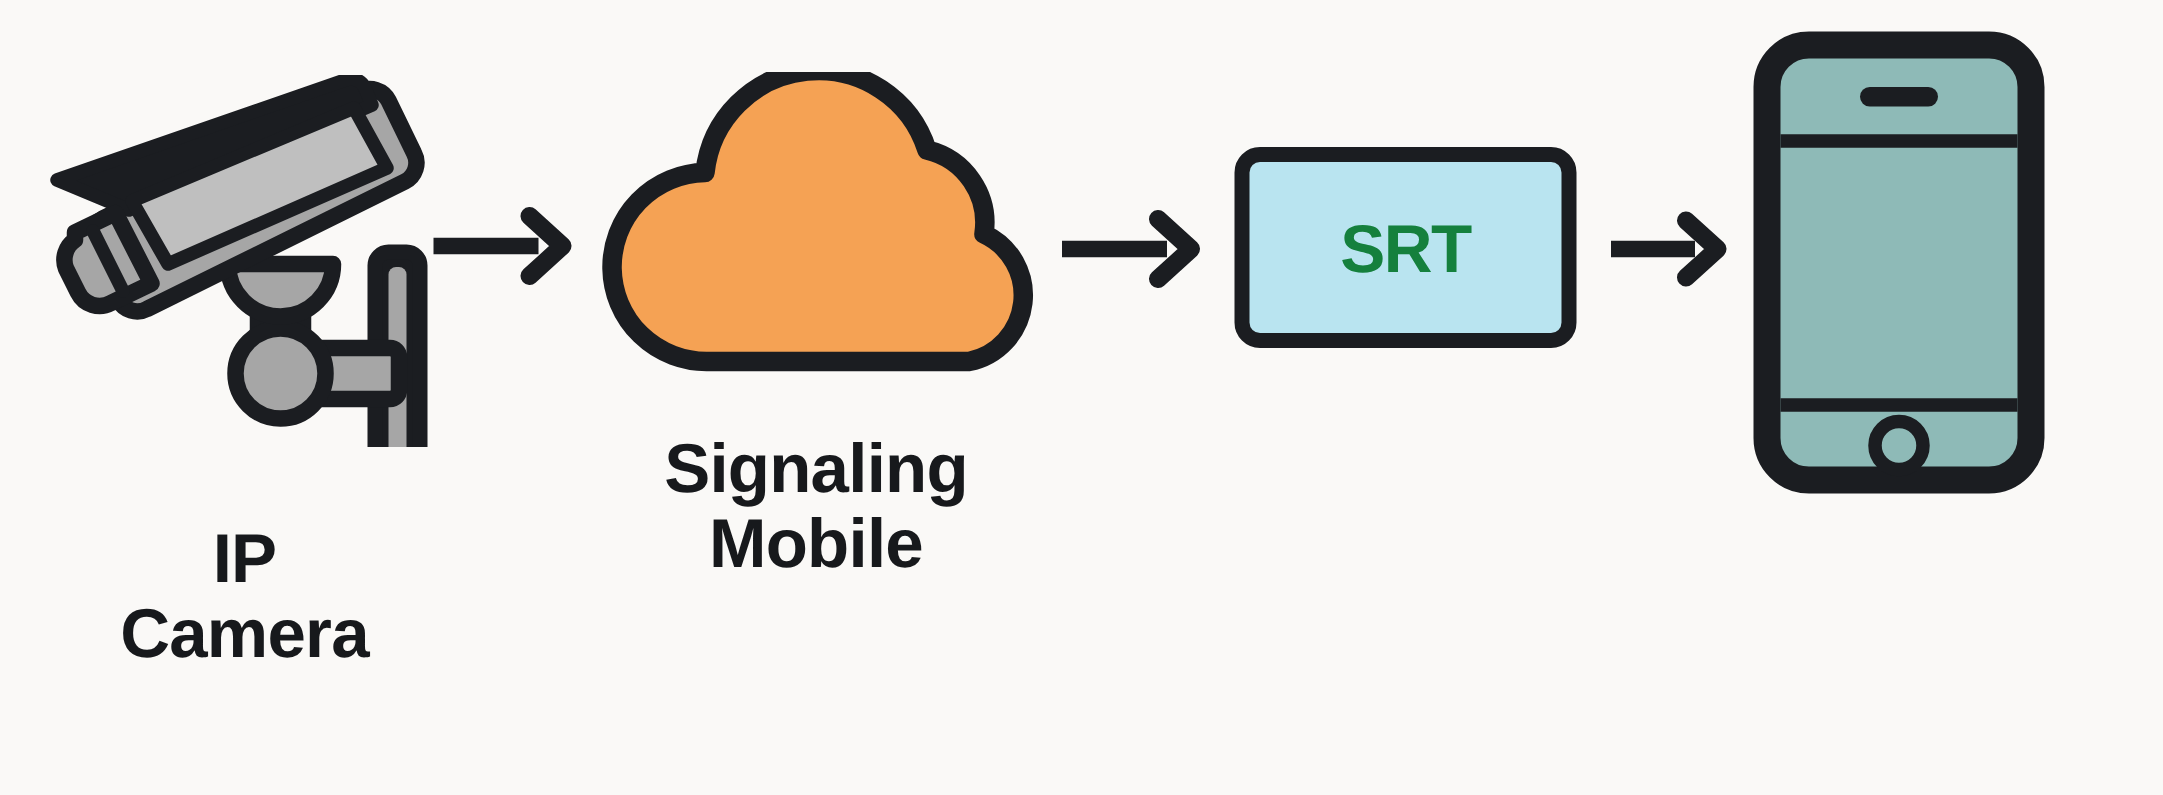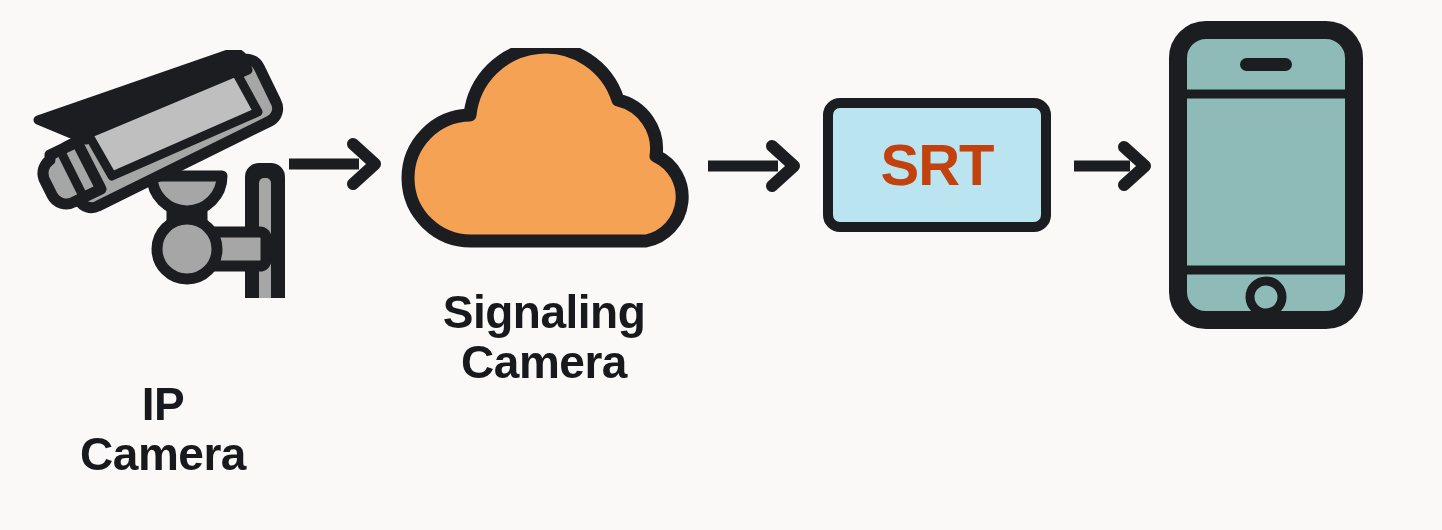--- a/index.html
+++ b/index.html
@@ -30,42 +30,42 @@
     font-weight: bold;
     color: #17191c;
     line-height: 1.08;
     letter-spacing: -0.5px;
     white-space: pre-line;
     user-select: none;
   }
 
   
   #camera-node   { left: 26px;  top: 50px;  width: 272px; height: 248px; }
-  #camera-label  { left: 8px;   top: 348px; width: 310px; font-size: 46px; margin-top: 32px; }
+  #camera-label  { left: 8px;   top: 348px; width: 310px; font-size: 46px; }
 
   
   #cloud-node    { left: 396px; top: 48px;  width: 300px; height: 200px; }
   #cloud-label   { left: 388px; top: 288px; width: 312px; font-size: 46px; }
 
   
   #srt-node {
     left: 823px; top: 98px; width: 228px; height: 134px;
     box-sizing: border-box;
     background: #b9e4f0;
     border: 10px solid #1b1d21;
     border-radius: 17px;
     display: flex;
     align-items: center;
     justify-content: center;
   }
   #srt-text {
     font-family: "Liberation Sans", sans-serif;
     font-weight: bold;
-    font-size: 58px;
-    color: #c2410c;
+    font-size: 45px;
+    color: #15803d;
     letter-spacing: -1px;
     line-height: 1;
     user-select: none;
   }
 
   
   #phone-node    { left: 1168px; top: 20px;  width: 196px; height: 310px; }
   #phone-label   { left: 1086px; top: 348px; width: 356px; font-size: 46px; }
 
   
@@ -115,21 +115,21 @@
     <svg viewBox="0 0 300 200" width="300" height="200" aria-hidden="true">
       <path d="M76 193
                a63 63 0 0 1 -2 -126
                a76 76 0 0 1 148 -15
                a50 50 0 0 1 38 56
                a45 45 0 0 1 -10 85
                Z" fill="#f5a254" stroke="#1b1d21" stroke-width="13" stroke-linejoin="round"></path>
     </svg>
   </div>
   <div class="node-label" id="cloud-label">Signaling
-Camera</div>
+Mobile</div>
 
   <div class="node" id="srt-node">
     <span id="srt-text">SRT</span>
   </div>
 
   <div class="node" id="phone-node">
     <svg viewBox="0 0 196 310" width="196" height="310" aria-hidden="true">
 
       <rect x="10" y="10" width="176" height="290" rx="28" fill="#8ebab7" stroke="#1b1d21" stroke-width="18"></rect>
 

